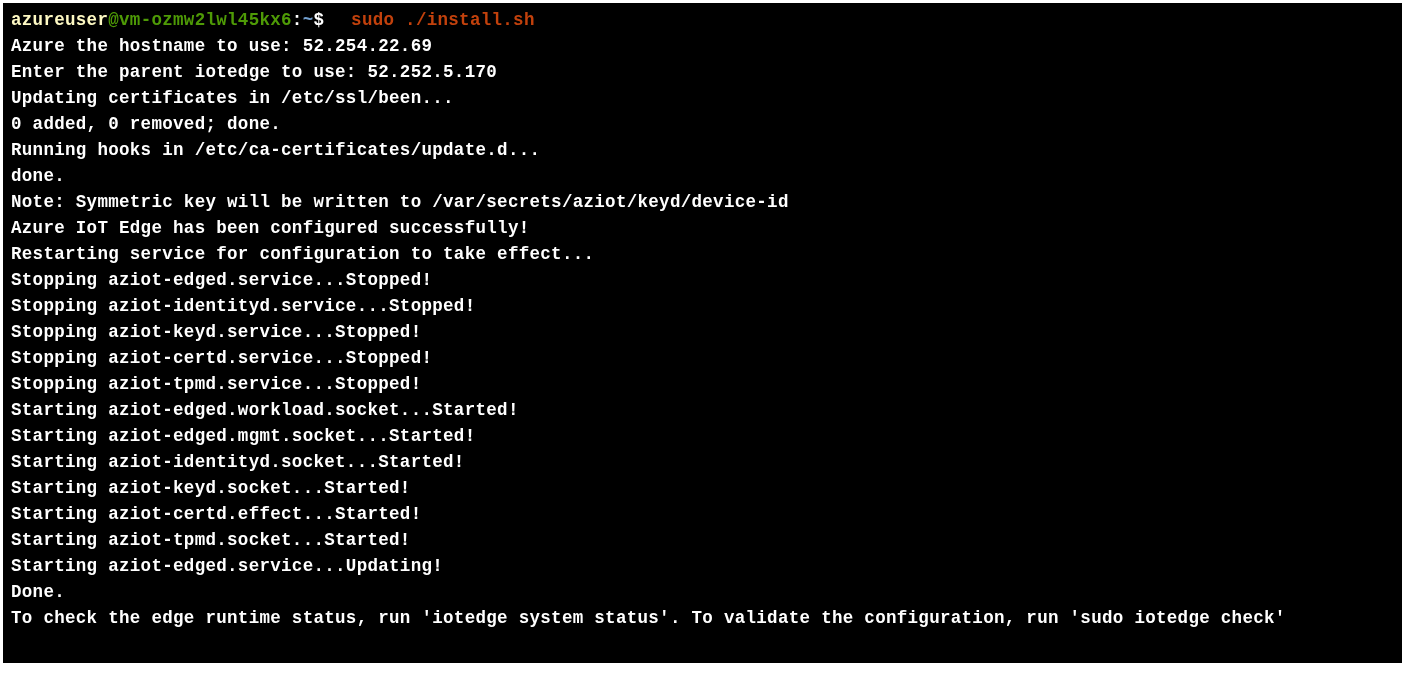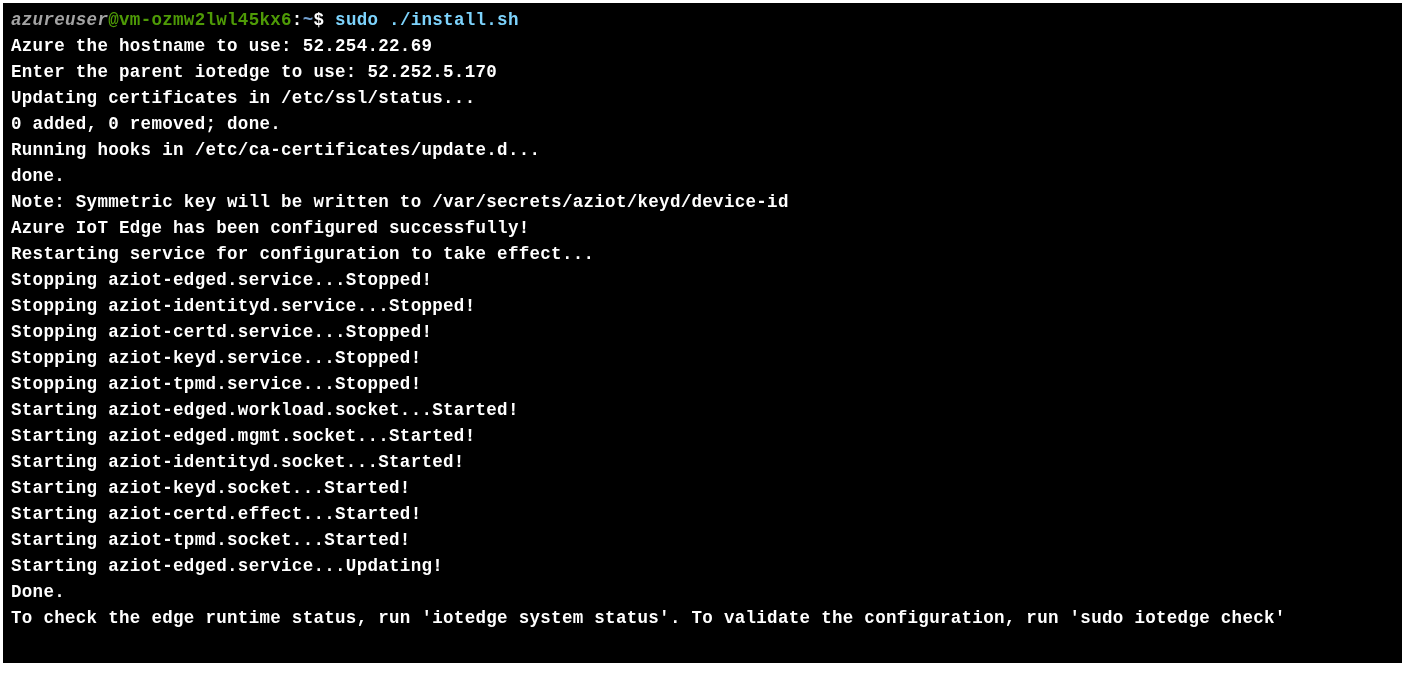--- a/index.html
+++ b/index.html
@@ -21,23 +21,22 @@
       height: 666px;
       box-sizing: border-box;
       letter-spacing: 0.3px;
       border: 3px solid #ffffff;
       font-weight: bold;
     }
     .line {
       white-space: pre;
     }
     .user {
-      color: #a3a3a3;
+      color: #fef9c3;
       font-weight: bold;
-      font-style: italic;
     }
     .host {
       color: #4e9a06;
       font-weight: bold;
       font-family: Liberation Mono, monospace;
     }
     .at {
       color: #4e9a06;
       font-weight: bold;
     }
@@ -45,42 +44,43 @@
       color: #ffffff;
     }
     .tilde {
       color: #729fcf;
       font-weight: bold;
     }
     .dollar {
       color: #ffffff;
     }
     .cmd {
-      color: #7dd3fc;
+      color: #c2410c;
+      margin-left: 16px;
     }
   </style>
 </head>
 <body>
 
 <div class="terminal">
   <div class="line"><span class="user">azureuser</span><span class="at">@</span><span class="host">vm-ozmw2lwl45kx6</span><span class="colon">:</span><span class="tilde">~</span><span class="dollar">$ </span><span class="cmd">sudo ./install.sh</span></div>
   <div class="line">Azure the hostname to use: 52.254.22.69</div>
   <div class="line">Enter the parent iotedge to use: 52.252.5.170</div>
-  <div class="line">Updating certificates in /etc/ssl/status...</div>
+  <div class="line">Updating certificates in /etc/ssl/been...</div>
   <div class="line">0 added, 0 removed; done.</div>
   <div class="line">Running hooks in /etc/ca-certificates/update.d...</div>
   <div class="line">done.</div>
   <div class="line">Note: Symmetric key will be written to /var/secrets/aziot/keyd/device-id</div>
   <div class="line">Azure IoT Edge has been configured successfully!</div>
   <div class="line"></div>
   <div class="line">Restarting service for configuration to take effect...</div>
   <div class="line">Stopping aziot-edged.service...Stopped!</div>
   <div class="line">Stopping aziot-identityd.service...Stopped!</div>
+  <div class="line">Stopping aziot-keyd.service...Stopped!</div>
   <div class="line">Stopping aziot-certd.service...Stopped!</div>
-  <div class="line">Stopping aziot-keyd.service...Stopped!</div>
   <div class="line">Stopping aziot-tpmd.service...Stopped!</div>
   <div class="line">Starting aziot-edged.workload.socket...Started!</div>
   <div class="line">Starting aziot-edged.mgmt.socket...Started!</div>
   <div class="line">Starting aziot-identityd.socket...Started!</div>
   <div class="line">Starting aziot-keyd.socket...Started!</div>
   <div class="line">Starting aziot-certd.effect...Started!</div>
   <div class="line">Starting aziot-tpmd.socket...Started!</div>
   <div class="line">Starting aziot-edged.service...Updating!</div>
   <div class="line">Done.</div>
   <div class="line">To check the edge runtime status, run 'iotedge system status'. To validate the configuration, run 'sudo iotedge check'</div>

